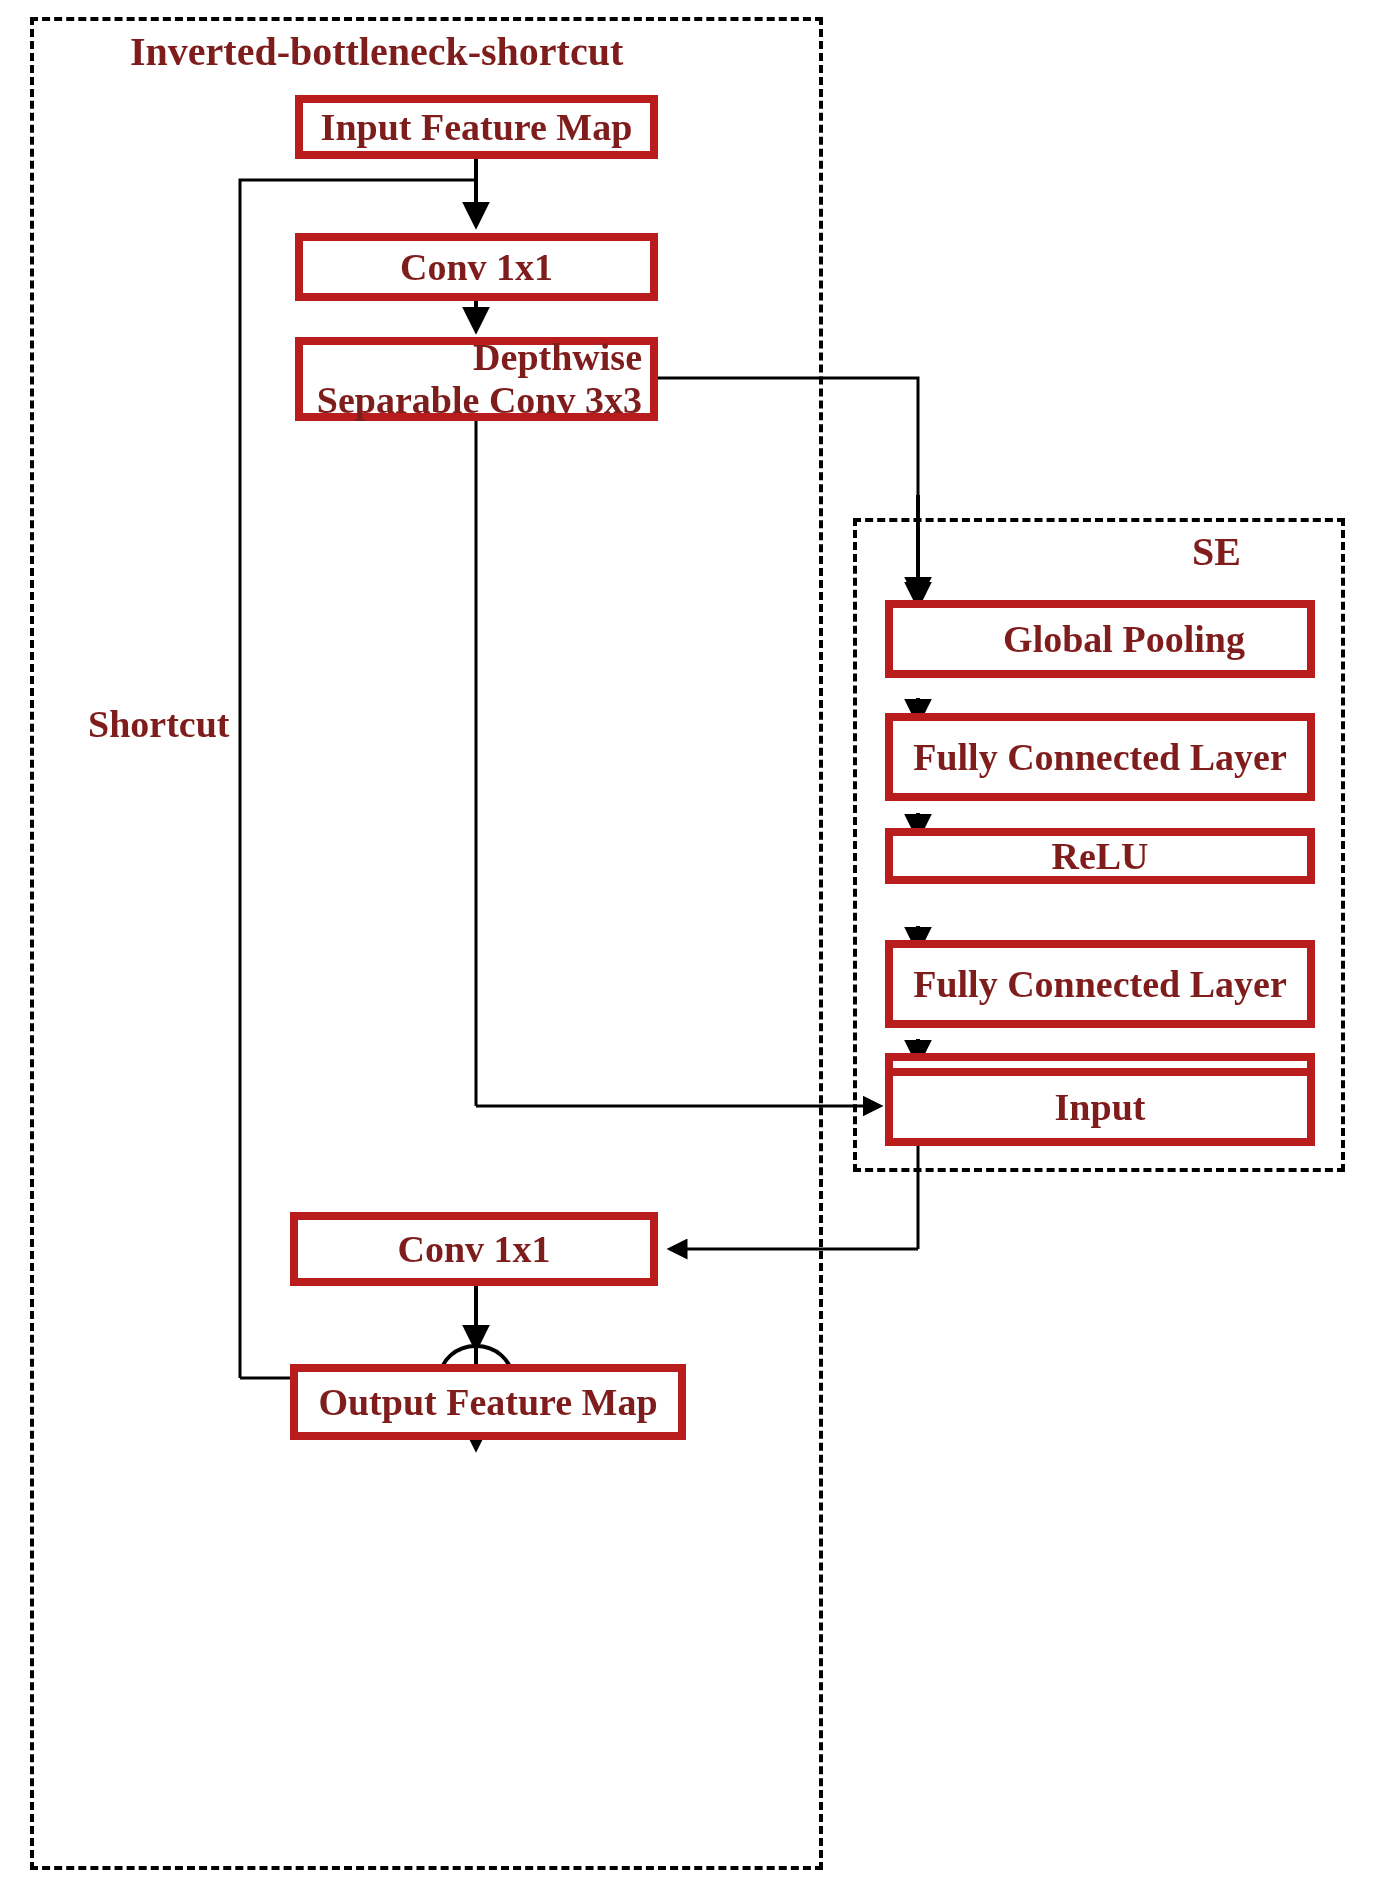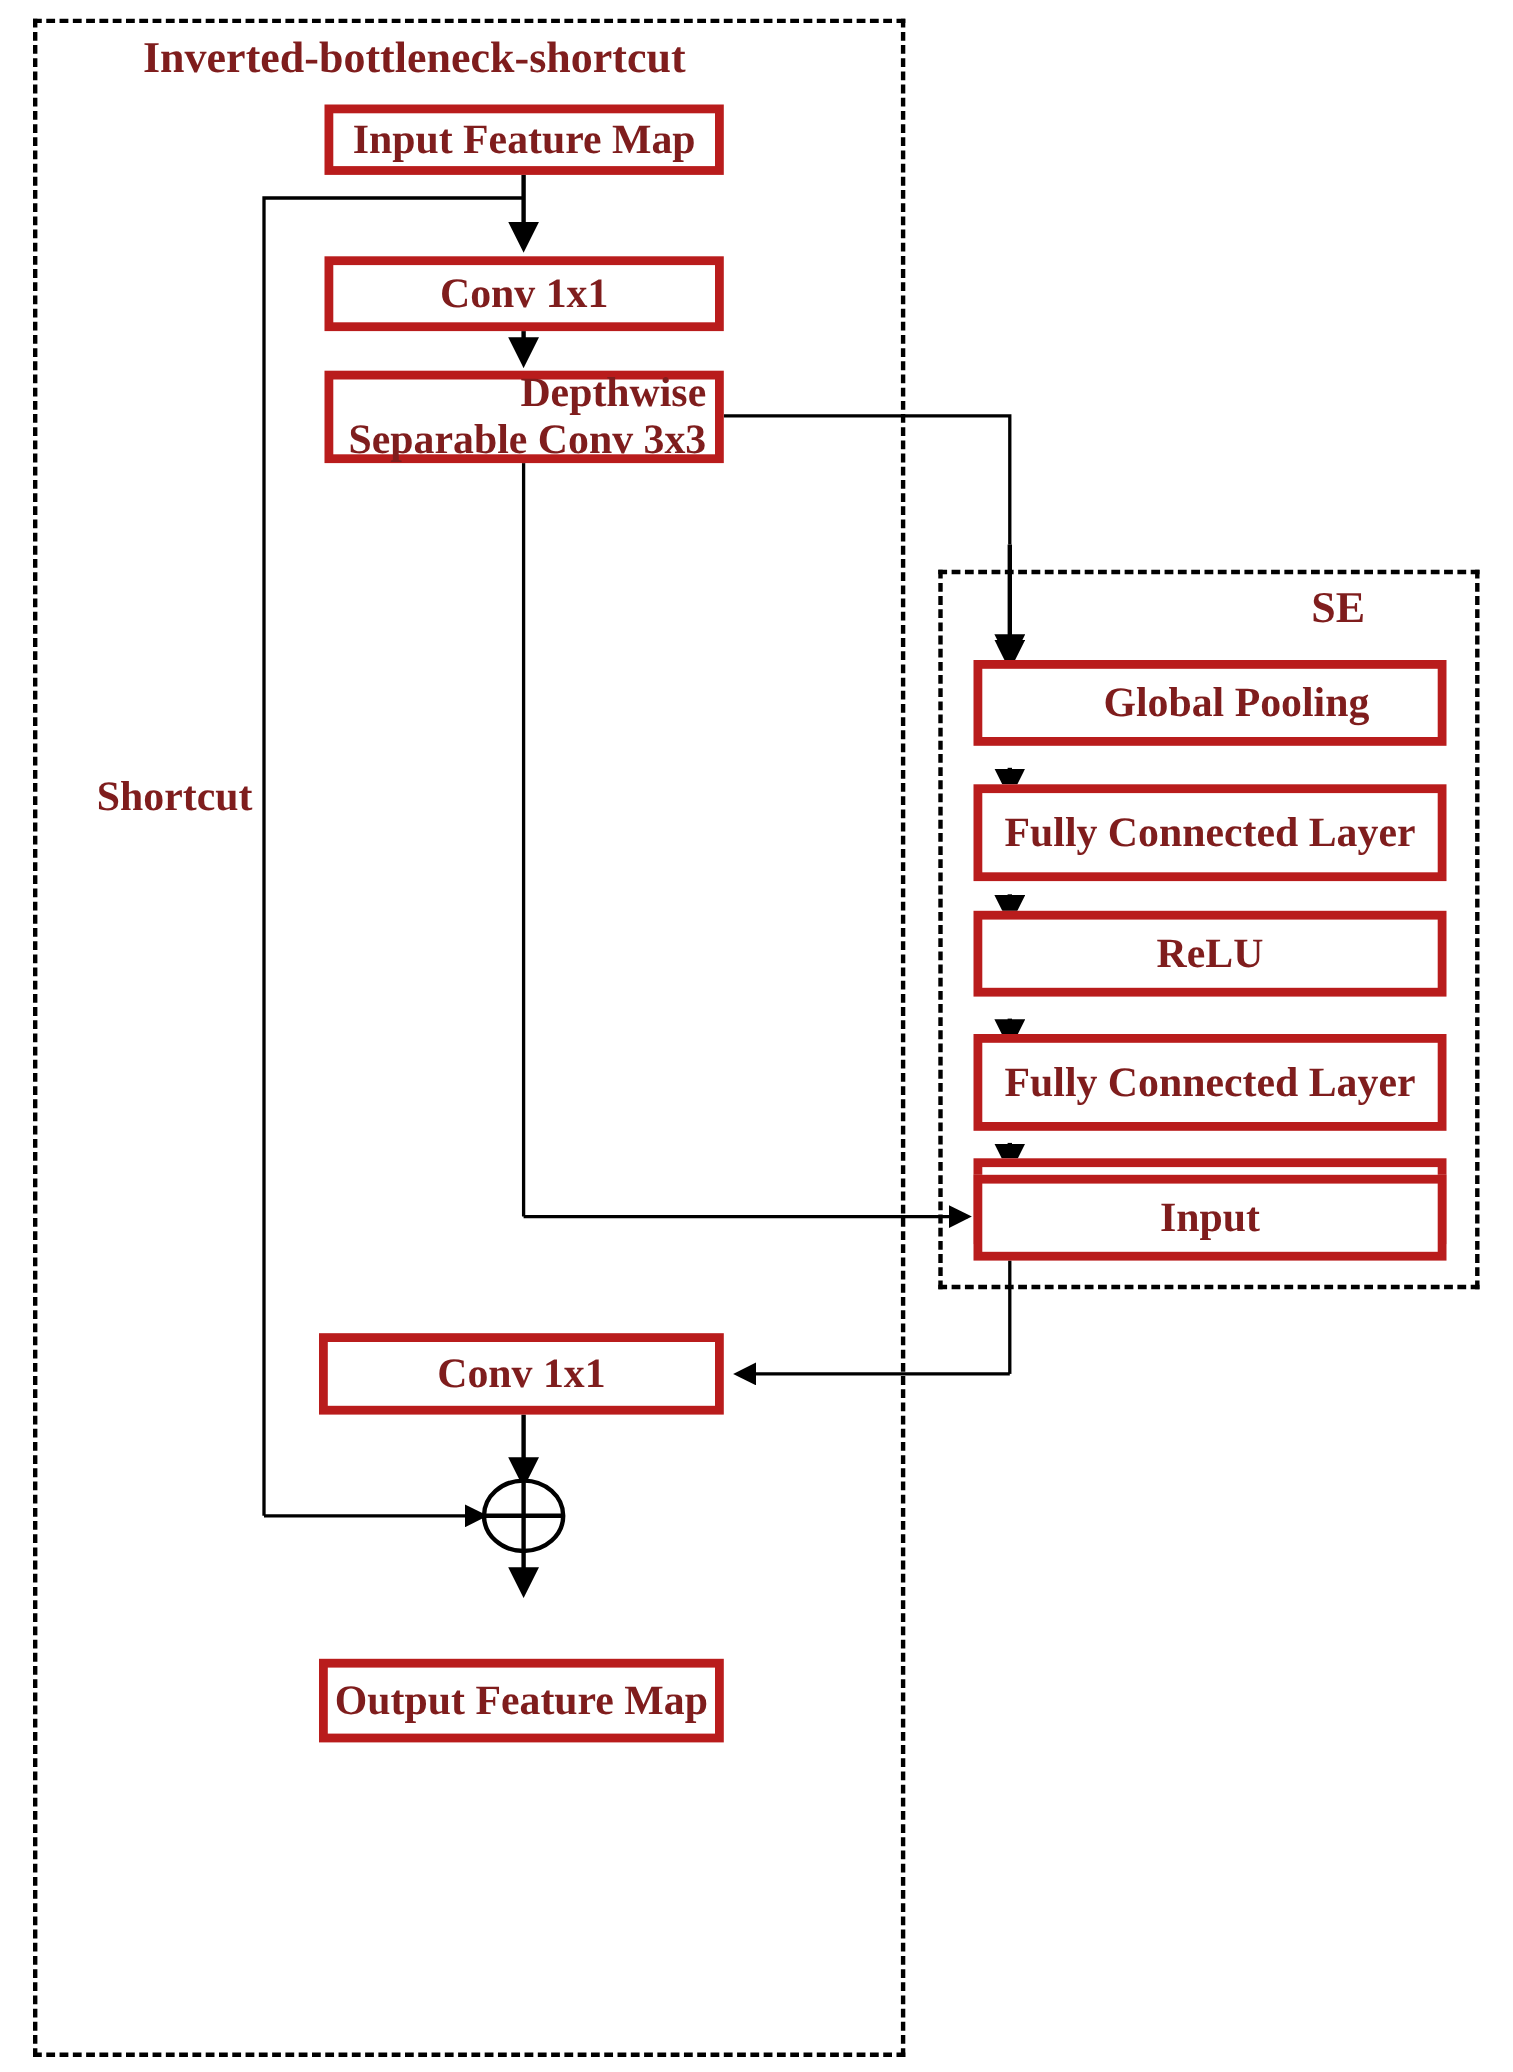--- a/index.html
+++ b/index.html
@@ -106,33 +106,33 @@
   </div>
 
   <div class="box" style="left:295px; top:337px; width:363px; height:84px; font-size:38px; padding:0 8px;text-align:right;">
     <span>Depthwise Separable Conv 3x3</span>
   </div>
 
   <div class="box" style="left:290px; top:1212px; width:368px; height:74px; font-size:38px;">
     <span>Conv 1x1</span>
   </div>
 
-  <div class="box" style="left:290px; top:1508px; width:368px; height:76px; font-size:38px;">
+  <div class="box" style="left:290px; top:1364px; width:396px; height:76px; font-size:38px;">
     <span>Output Feature Map</span>
   </div>
 
   <div class="box" style="left:885px; top:600px; width:430px; height:78px; font-size:38px;padding-left:48px;">
     <span>Global Pooling</span>
   </div>
 
   <div class="box" style="left:885px; top:713px; width:430px; height:88px; font-size:38px; padding:0 8px;">
     <span>Fully Connected Layer</span>
   </div>
 
-  <div class="box" style="left:885px; top:828px; width:430px; height:78px; font-size:38px;">
+  <div class="box" style="left:885px; top:828px; width:430px; height:56px; font-size:38px;">
     <span>ReLU</span>
   </div>
 
   <div class="box" style="left:885px; top:940px; width:430px; height:88px; font-size:38px; padding:0 8px;">
     <span>Fully Connected Layer</span>
   </div>
 
   <div class="box" style="left:885px; top:1053px; width:430px; height:78px; font-size:38px;">
     <span>Hard-swish</span>
   </div>

